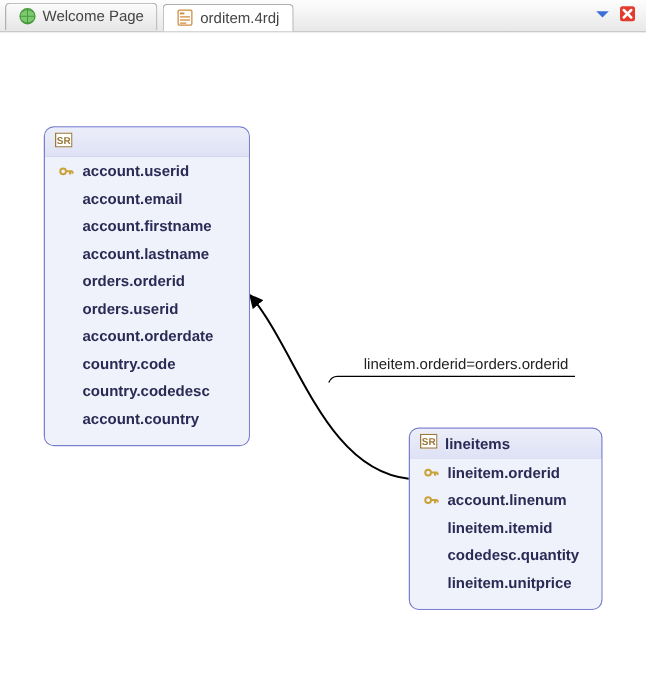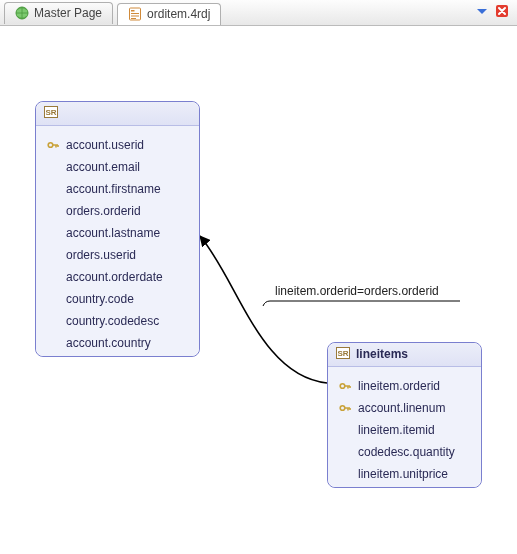--- a/index.html
+++ b/index.html
@@ -67,37 +67,38 @@
     background: #fff;
     box-shadow: 0 0 0 0 rgba(0,0,0,0);
     min-width: 140px;
   }
   .entity-header {
     background: linear-gradient(#eceef9, #dfe2f5);
     border-bottom: 1px solid #b8bde6;
     border-radius: 8px 8px 0 0;
     padding: 4px 8px;
     display: flex;
-    align-items: flex-start;
+    align-items: flex-end;
     gap: 6px;
     color: #2a2a55;
     font-weight: bold;
   }
   .entity-body {
     padding: 4px 6px 6px 6px;
     background: #f0f2fb;
     border-radius: 0 0 8px 8px;
   }
   .field {
     display: flex;
-    align-items: flex-end;
+    align-items: flex-start;
     height: 22px;
     padding: 0 4px;
     color: #2a2a55;
     gap: 6px;
+    font-weight: bold;
   }
   .key-slot {
     width: 14px;
     height: 14px;
     display: flex;
     align-items: center;
     justify-content: center;
   }
   .rel-label {
     position: absolute;
@@ -116,21 +117,21 @@
 <body>
 
 <div class="tab-bar">
   <div class="tab">
     <span class="ticon">
       <svg viewBox="0 0 14 14" width="14" height="14">
         <circle cx="7" cy="7" r="6" fill="#7cc96f" stroke="#4a9a3d"></circle>
         <path d="M1 7 H13 M7 1 V13 M2.5 3.5 Q7 0 11.5 3.5 M2.5 10.5 Q7 14 11.5 10.5" stroke="#4a9a3d" stroke-width="0.8" fill="none"></path>
       </svg>
     </span>
-    <span>Master Page</span>
+    <span>Welcome Page</span>
   </div>
   <div class="tab active">
     <span class="ticon">
       <svg viewBox="0 0 14 14" width="14" height="14">
         <rect x="1.5" y="1" width="11" height="12" rx="1" fill="#fff" stroke="#d08a3a"></rect>
         <rect x="3" y="3" width="3.5" height="1.5" fill="#d08a3a"></rect>
         <rect x="3" y="6" width="8" height="1" fill="#d08a3a"></rect>
         <rect x="3" y="8.5" width="8" height="1" fill="#d08a3a"></rect>
         <rect x="3" y="11" width="5" height="1" fill="#d08a3a"></rect>
       </svg>
@@ -160,21 +161,21 @@
       <marker id="arrow" viewBox="0 0 10 10" refX="9" refY="5" markerWidth="7" markerHeight="7" orient="auto-start-reverse">
         <path d="M0 0 L10 5 L0 10 Z" fill="#000"></path>
       </marker>
     </defs>
 
     <path d="M270 275 L460 275 M270 275 Q265 275 263 280" stroke="#000" stroke-width="1" fill="none"></path>
 
     <path d="M327 357 C 260 350, 238 255, 200 210" stroke="#000" stroke-width="1.6" fill="none" marker-end="url(#arrow)"></path>
   </svg>
 
-  <div class="rel-label" style="left:275px; top:258px;">lineitem.orderid=orders.orderid</div>
+  <div class="rel-label" style="left:291px; top:258px;">lineitem.orderid=orders.orderid</div>
 
   <div class="entity" style="left:35px; top:75px; width:165px;">
     <div class="entity-header">
       <span>
         <svg width="14" height="12" viewBox="0 0 14 12">
           <rect x="0.5" y="0.5" width="13" height="11" fill="#fff" stroke="#9a7a3a"></rect>
           <text x="7" y="9" text-anchor="middle" font-size="8" font-weight="bold" fill="#9a7a3a">SR</text>
         </svg>
       </span>
     </div>
@@ -191,25 +192,25 @@
         <div class="field">
           <span class="key-slot"></span>
           <span>account.email</span>
         </div>
         <div class="field">
           <span class="key-slot"></span>
           <span>account.firstname</span>
         </div>
         <div class="field">
           <span class="key-slot"></span>
+          <span>account.lastname</span>
+        </div>
+        <div class="field">
+          <span class="key-slot"></span>
           <span>orders.orderid</span>
-        </div>
-        <div class="field">
-          <span class="key-slot"></span>
-          <span>account.lastname</span>
         </div>
         <div class="field">
           <span class="key-slot"></span>
           <span>orders.userid</span>
         </div>
         <div class="field">
           <span class="key-slot"></span>
           <span>account.orderdate</span>
         </div>
         <div class="field">

